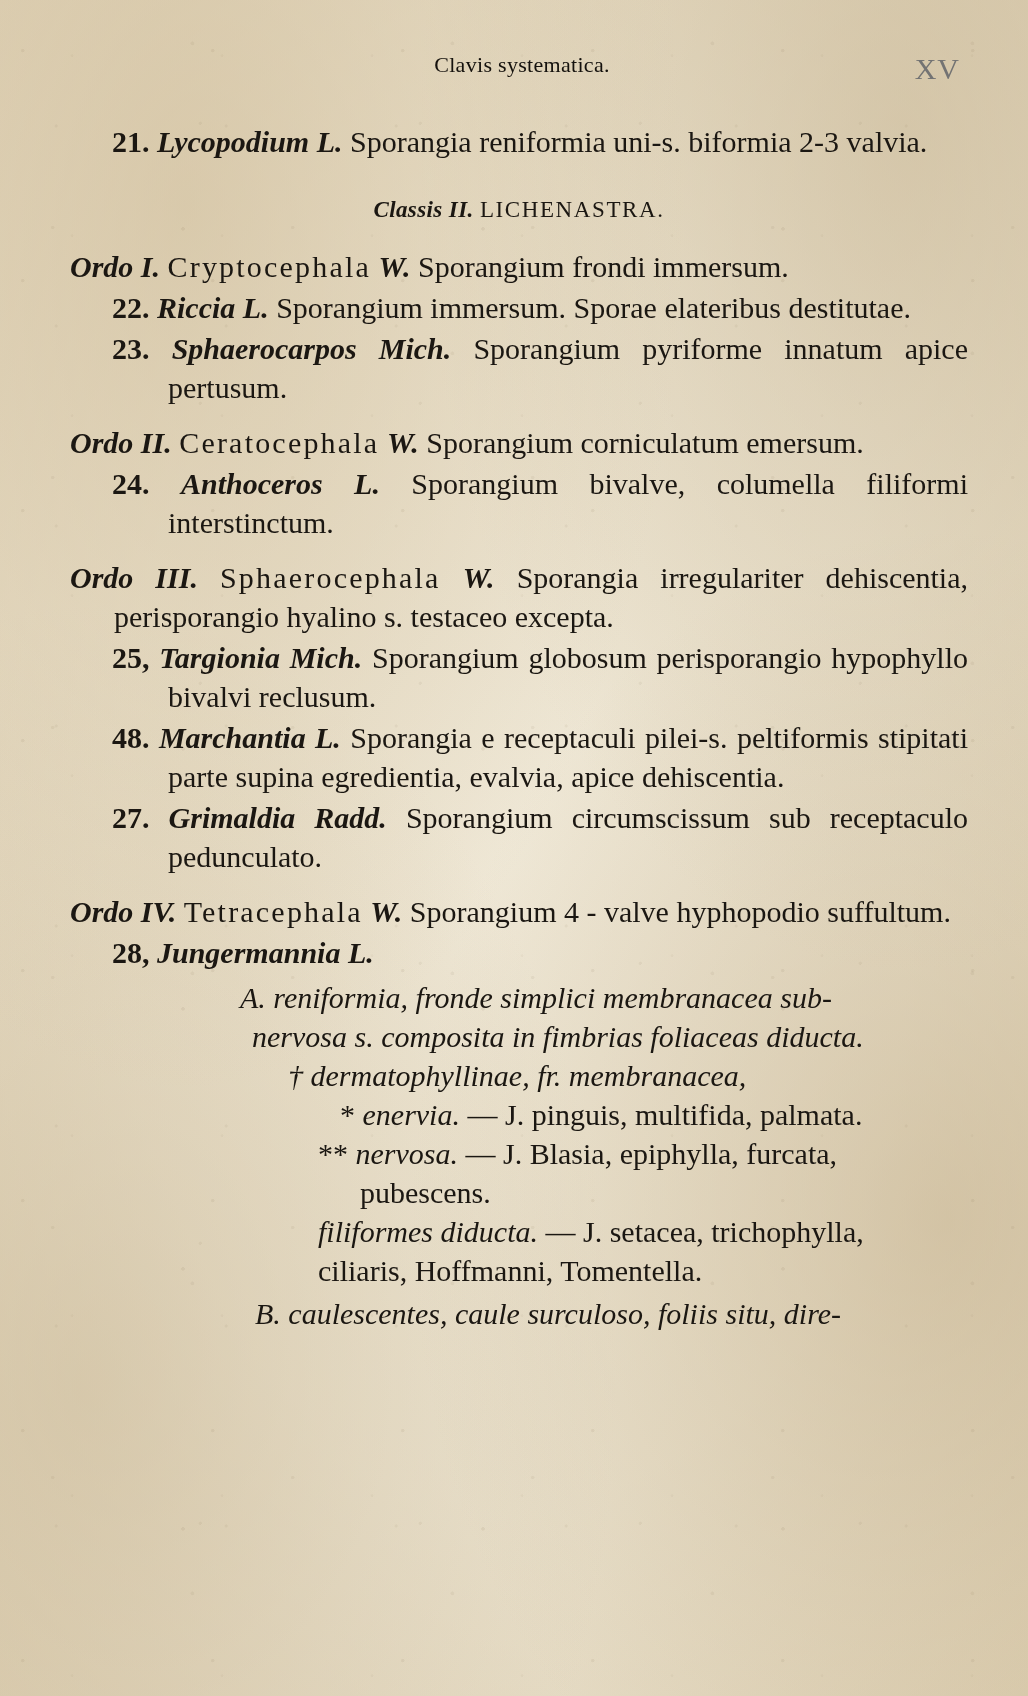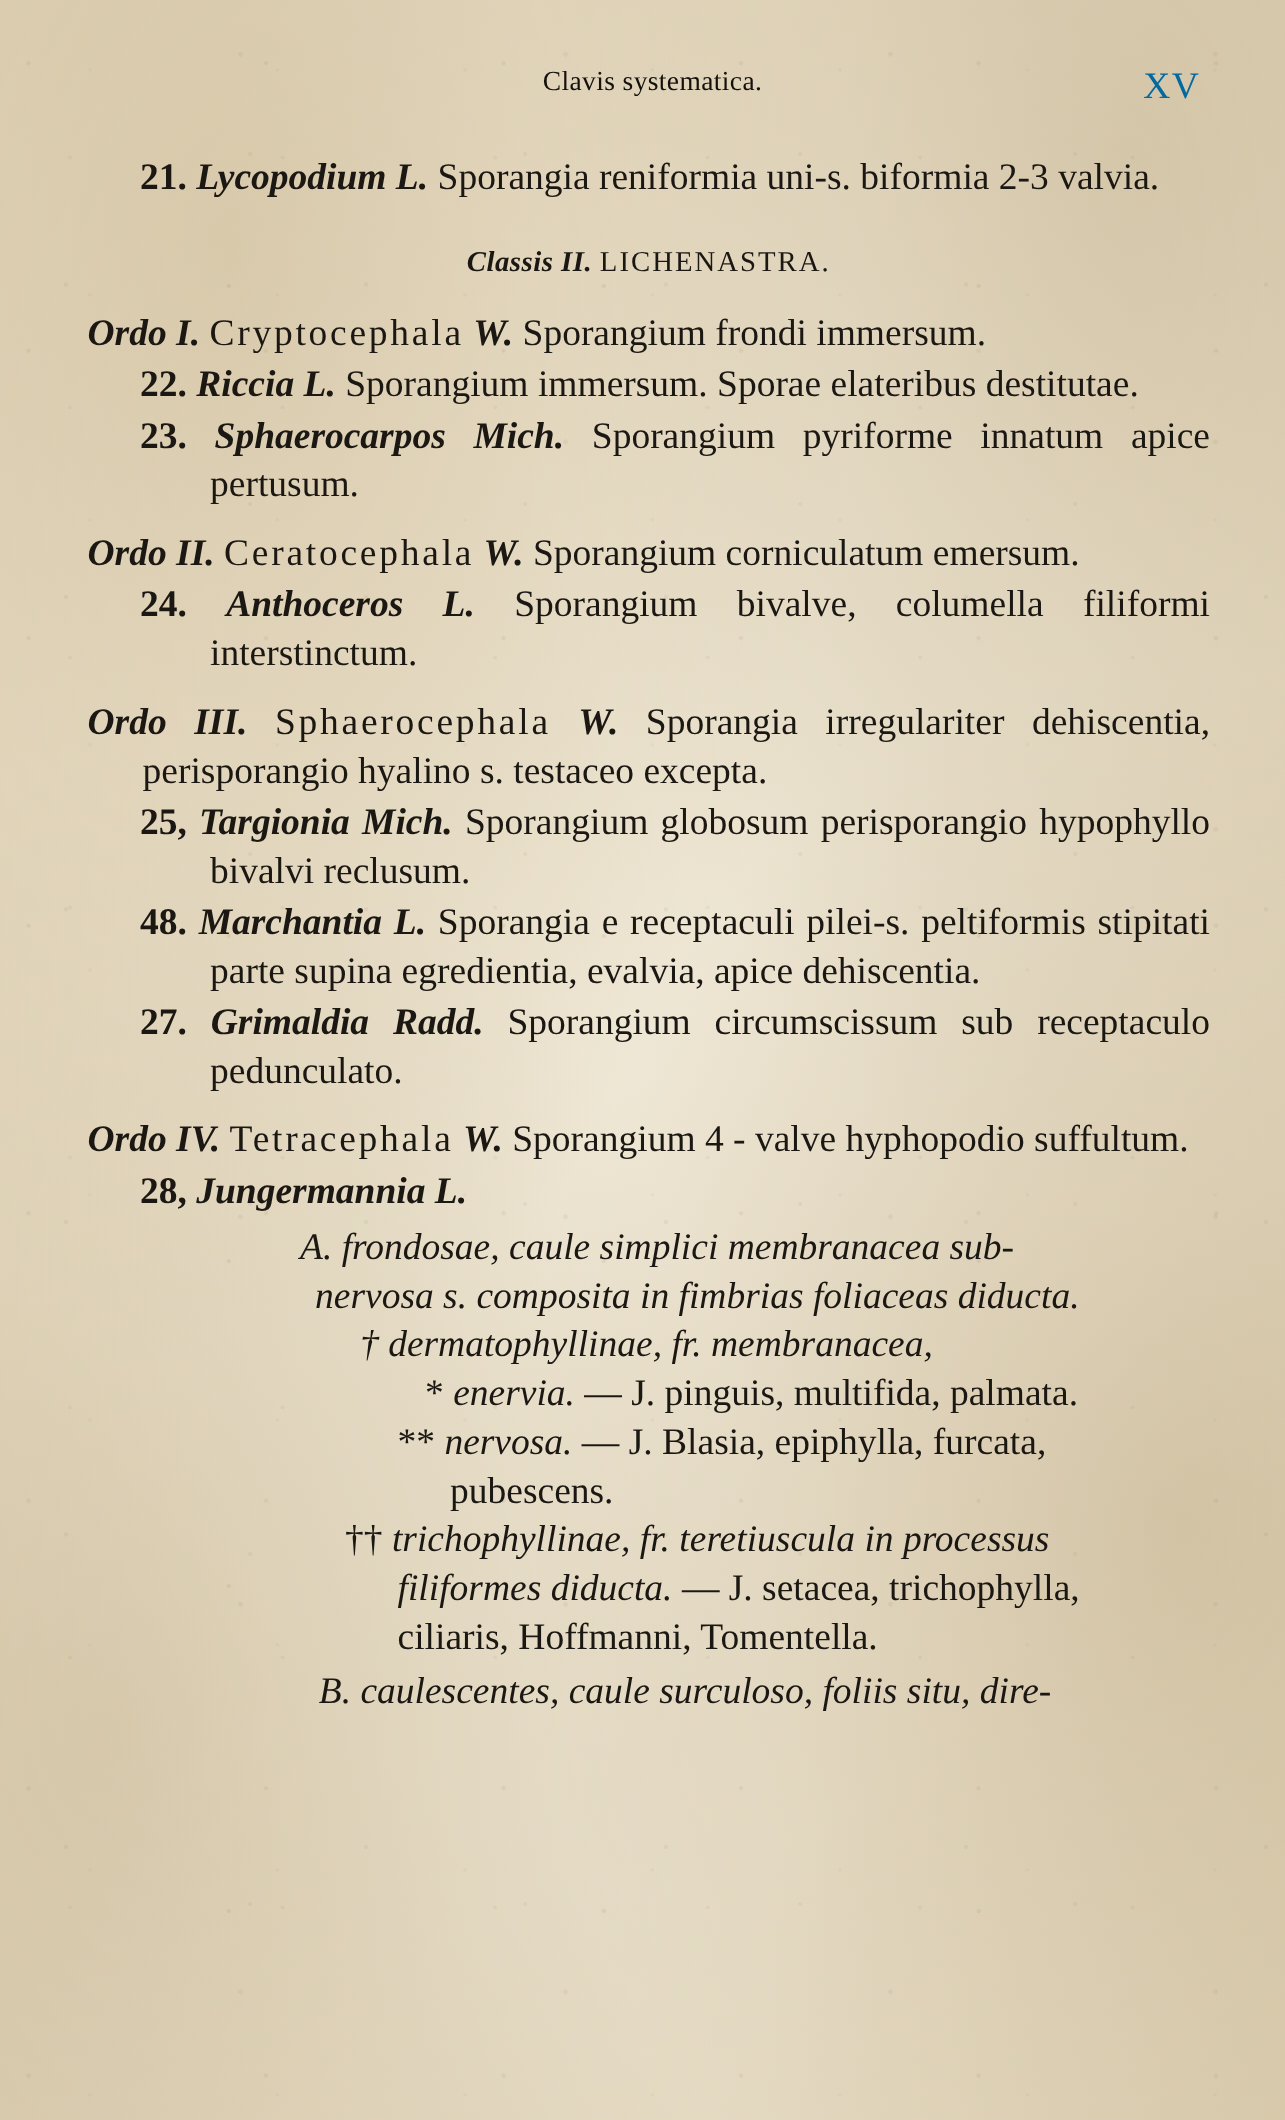--- a/index.html
+++ b/index.html
@@ -67,21 +67,21 @@
     letter-spacing: .3px;
     color: #14110d;
     margin-left: 6px;
   }
   .header-folio {
     position: absolute;
     right: 8px;
     top: 0;
     font-size: 30px;
     letter-spacing: 1px;
-    color: #0369a1;
+    color: #737373;
   }
   
   .blk {
     font-size: 30px;
     line-height: 1.30;
     text-align: justify;
     color: #1b1712;
     margin-bottom: 6px;
   }
   .ital { font-style: italic; }
@@ -227,40 +227,36 @@
       <span class="bold-ital">Ordo IV.</span>
       <span class="spaced">Tetracephala</span>
       <span class="bold-ital">W.</span><span> Sporangium 4 - valve hyphopodio suffultum.</span>
     </div>
 
     <div class="blk entry tight">
       <span class="num">28,</span>
       <span class="bold-ital">Jungermannia L.</span>
     </div>
 
-    <div class="blk sub-a tight">A. frondosae, caule simplici membranacea sub-</div>
+    <div class="blk sub-a tight">A. reniformia, fronde simplici membranacea sub-</div>
     <div class="blk sub-a2 tight">nervosa s. composita in fimbrias foliaceas diducta.</div>
 
     <div class="blk dagger tight">† dermatophyllinae, fr. membranacea,</div>
 
     <div class="blk star tight">
       <span>*</span>
       <span class="ital">enervia.</span><span> — J. pinguis, multifida, palmata.</span>
     </div>
 
     <div class="blk star2 tight">
       <span>**</span>
       <span class="ital">nervosa.</span><span> — J. Blasia, epiphylla, furcata,</span>
     </div>
     <div class="blk star2-cont tight">pubescens.</div>
 
-    <div class="blk dd tight">
-      <span>††</span>
-      <span class="ital">trichophyllinae, fr. teretiuscula in processus</span>
-    </div>
     <div class="blk dd-cont tight">
       <span class="ital">filiformes diducta.</span><span> — J. setacea, trichophylla,</span>
     </div>
     <div class="blk dd-cont tight">ciliaris, Hoffmanni, Tomentella.</div>
 
     <div class="blk sub-b tight">B. caulescentes, caule surculoso, foliis situ, dire-</div>
 
   </div>
 </div>
 

